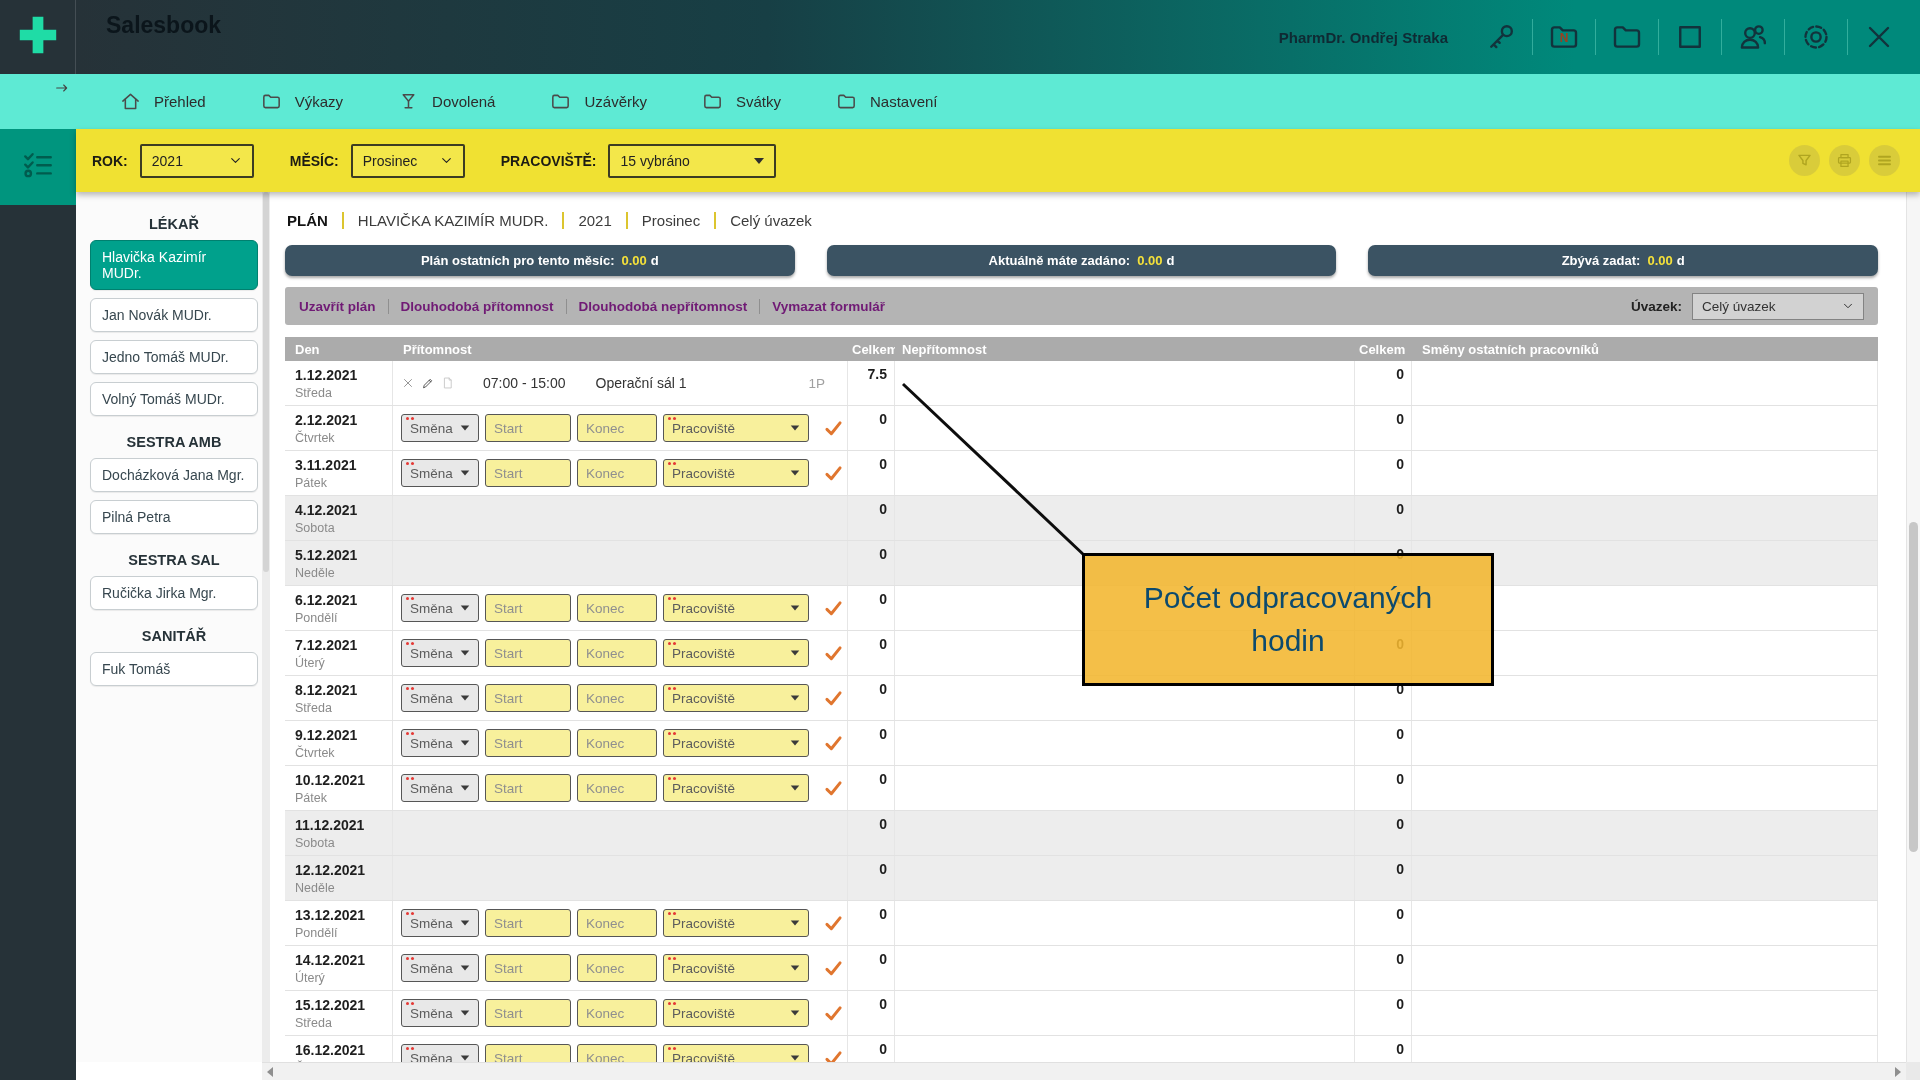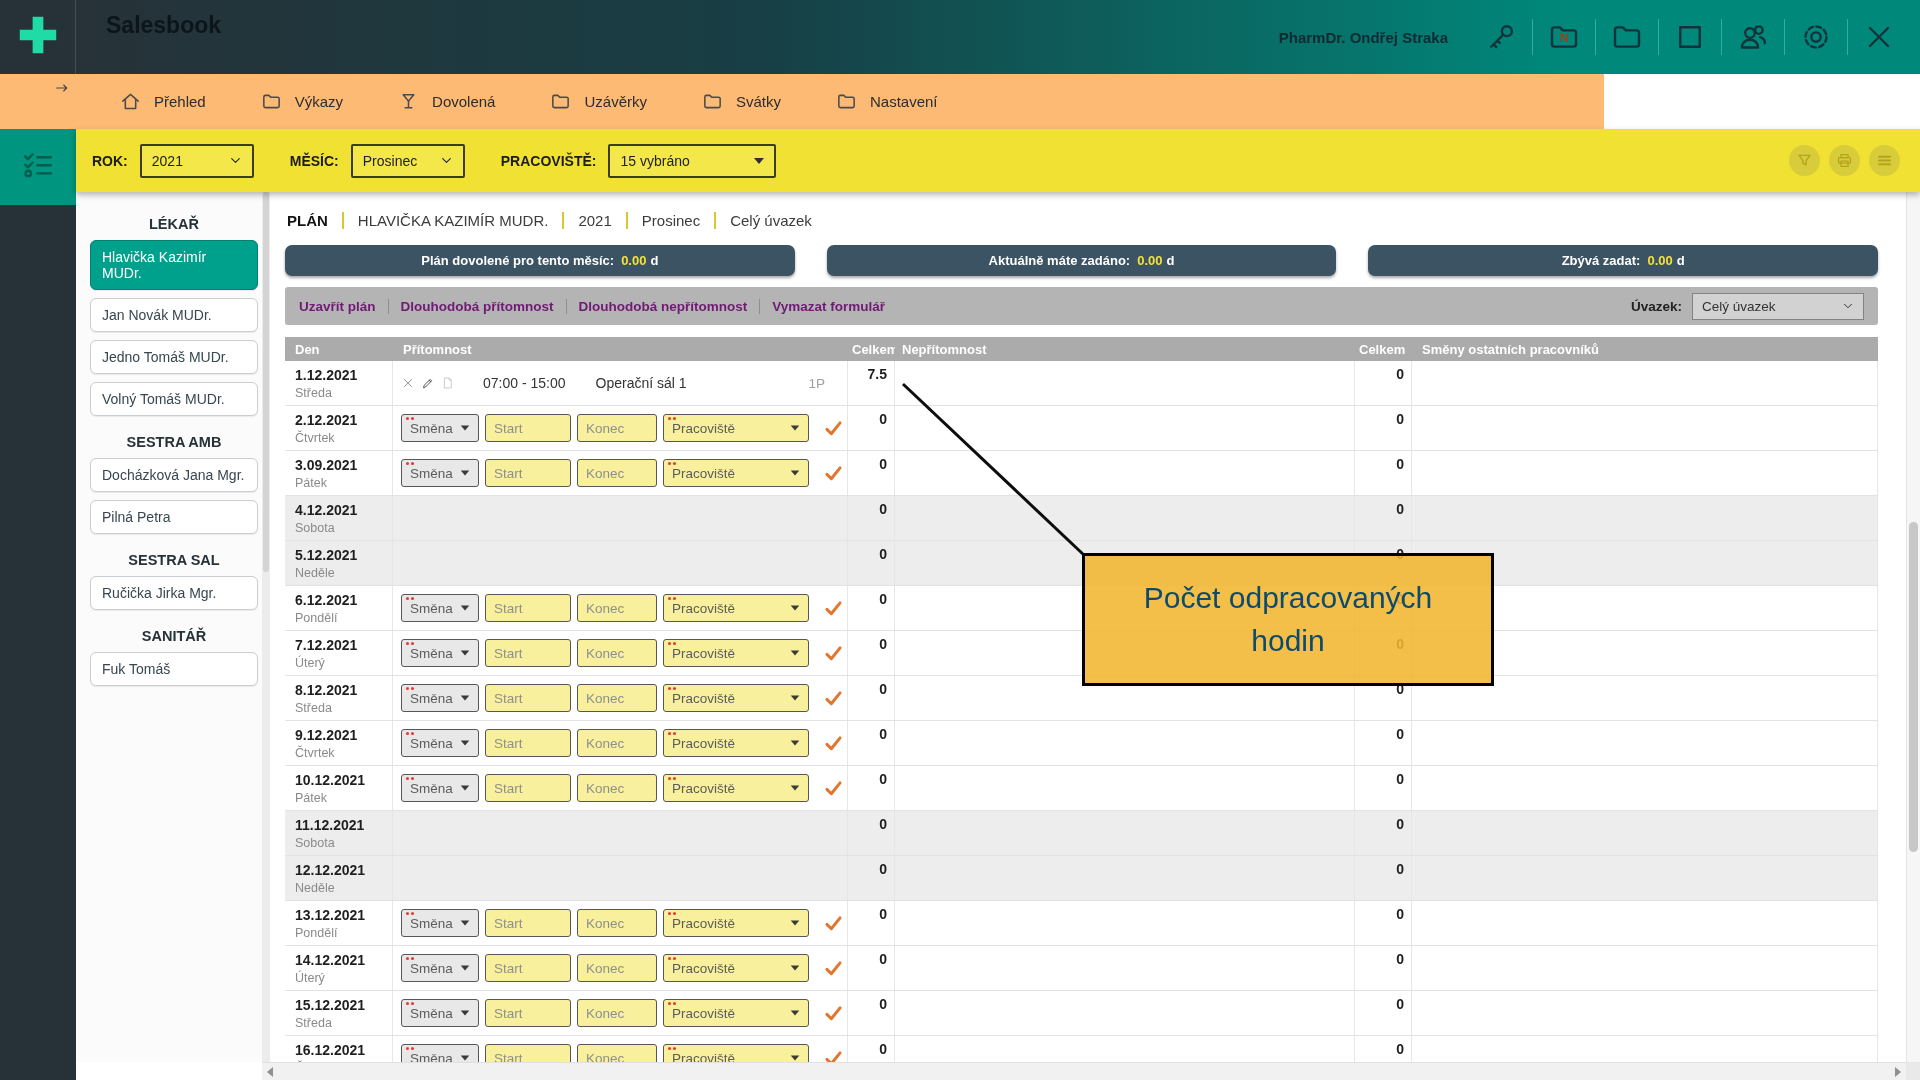--- a/index.html
+++ b/index.html
@@ -15,21 +15,21 @@
   .logo svg{width:46px;height:46px;}
   .app-title{position:absolute;left:106px;top:12px;font-size:23px;font-weight:bold;color:#0b151b;}
   .header-right{position:absolute;right:10px;top:0;height:74px;display:flex;align-items:center;}
   .user-name{font-size:15px;font-weight:bold;color:#0f2a33;margin-right:22px;}
   .hbtn{width:62px;height:44px;display:flex;align-items:center;justify-content:center;
     background:none;border:none;padding:0;cursor:pointer;color:#12333c;}
   .hbtn svg{width:36px;height:36px;}
   .hdiv{width:1px;height:36px;background:rgba(110,220,200,.45);}
 
   
-  .tabbar{position:absolute;left:0;top:74px;width:1604px;height:55px;background:#fdba74;}
+  .tabbar{position:absolute;left:0;top:74px;width:1920px;height:55px;background:#5eead4;}
   .back-arrow{position:absolute;left:54px;top:6px;color:#444;}
   .back-arrow svg{width:16px;height:16px;}
   .tabs{position:absolute;left:92px;top:0;height:55px;display:flex;}
   .tab{height:55px;display:flex;align-items:center;gap:12px;padding:0 27px;font-size:15px;
     color:#2d2d2d;cursor:pointer;}
   .tab.active{background:#f4e84b;}
   .ticon{display:flex;color:#4a4a4a;}
   .ticon svg{width:23px;height:23px;}
 
   
@@ -368,21 +368,21 @@
     <div class="crumbs">
       <span class="crumb">PLÁN</span>
       <span class="crumb">HLAVIČKA KAZIMÍR MUDR.</span>
       <span class="crumb">2021</span>
       <span class="crumb">Prosinec</span>
       <span class="crumb">Celý úvazek</span>
     </div>
 
     <div class="pills">
       <div class="pill">
-        <span>Plán dovolené pro tento měsíc:</span>
+        <span>Plán ostatních pro tento měsíc:</span>
         <span class="val">0.00</span>
         <span>d</span>
       </div>
       <div class="pill">
         <span>Aktuálně máte zadáno:</span>
         <span class="val">0.00</span>
         <span>d</span>
       </div>
       <div class="pill">
         <span>Zbývá zadat:</span>
@@ -473,21 +473,21 @@
                 </svg>
               </span>
             </div>
             <div class="cell c-num">0</div>
             <div class="cell"></div>
             <div class="cell c-num">0</div>
             <div class="cell c-other"></div>
           </div>
           <div class="trow">
             <div class="cell c-date">
-              <div class="d1">3.09.2021</div>
+              <div class="d1">3.11.2021</div>
               <div class="d2">Pátek</div>
             </div>
             <div class="cell c-pres">
               <div class="fsel req smena">
                 <span>Směna</span>
                 <i class="tri"></i>
               </div>
               <input class="inp start" placeholder="Start" style="">
               <input class="inp konec" placeholder="Konec" style="">
               <div class="fsel req prac">

